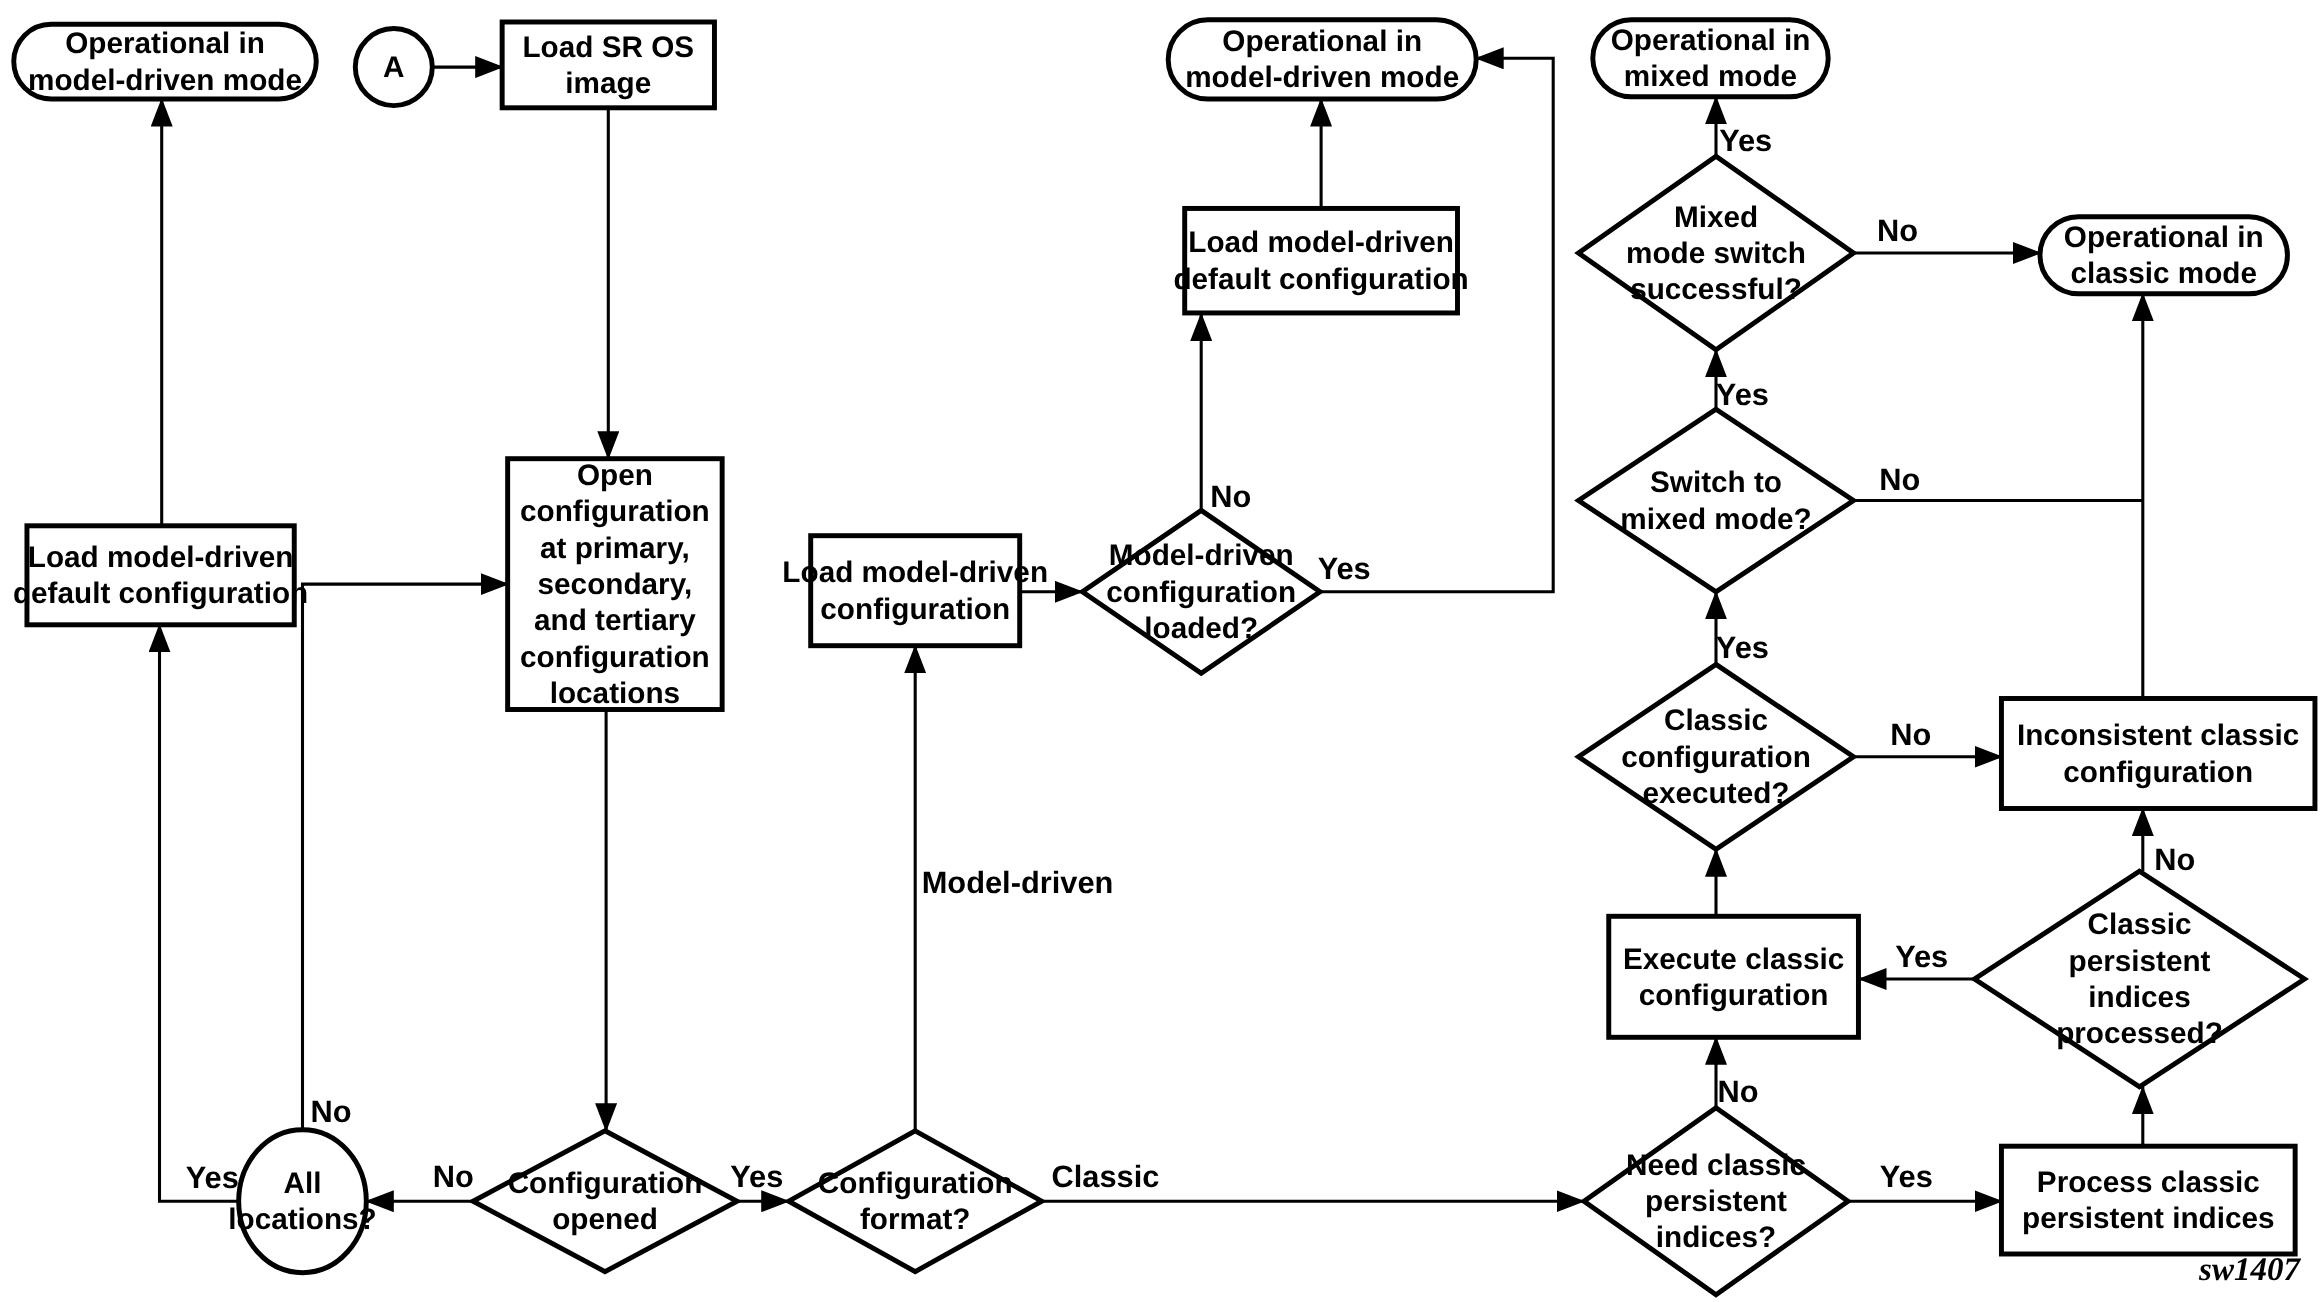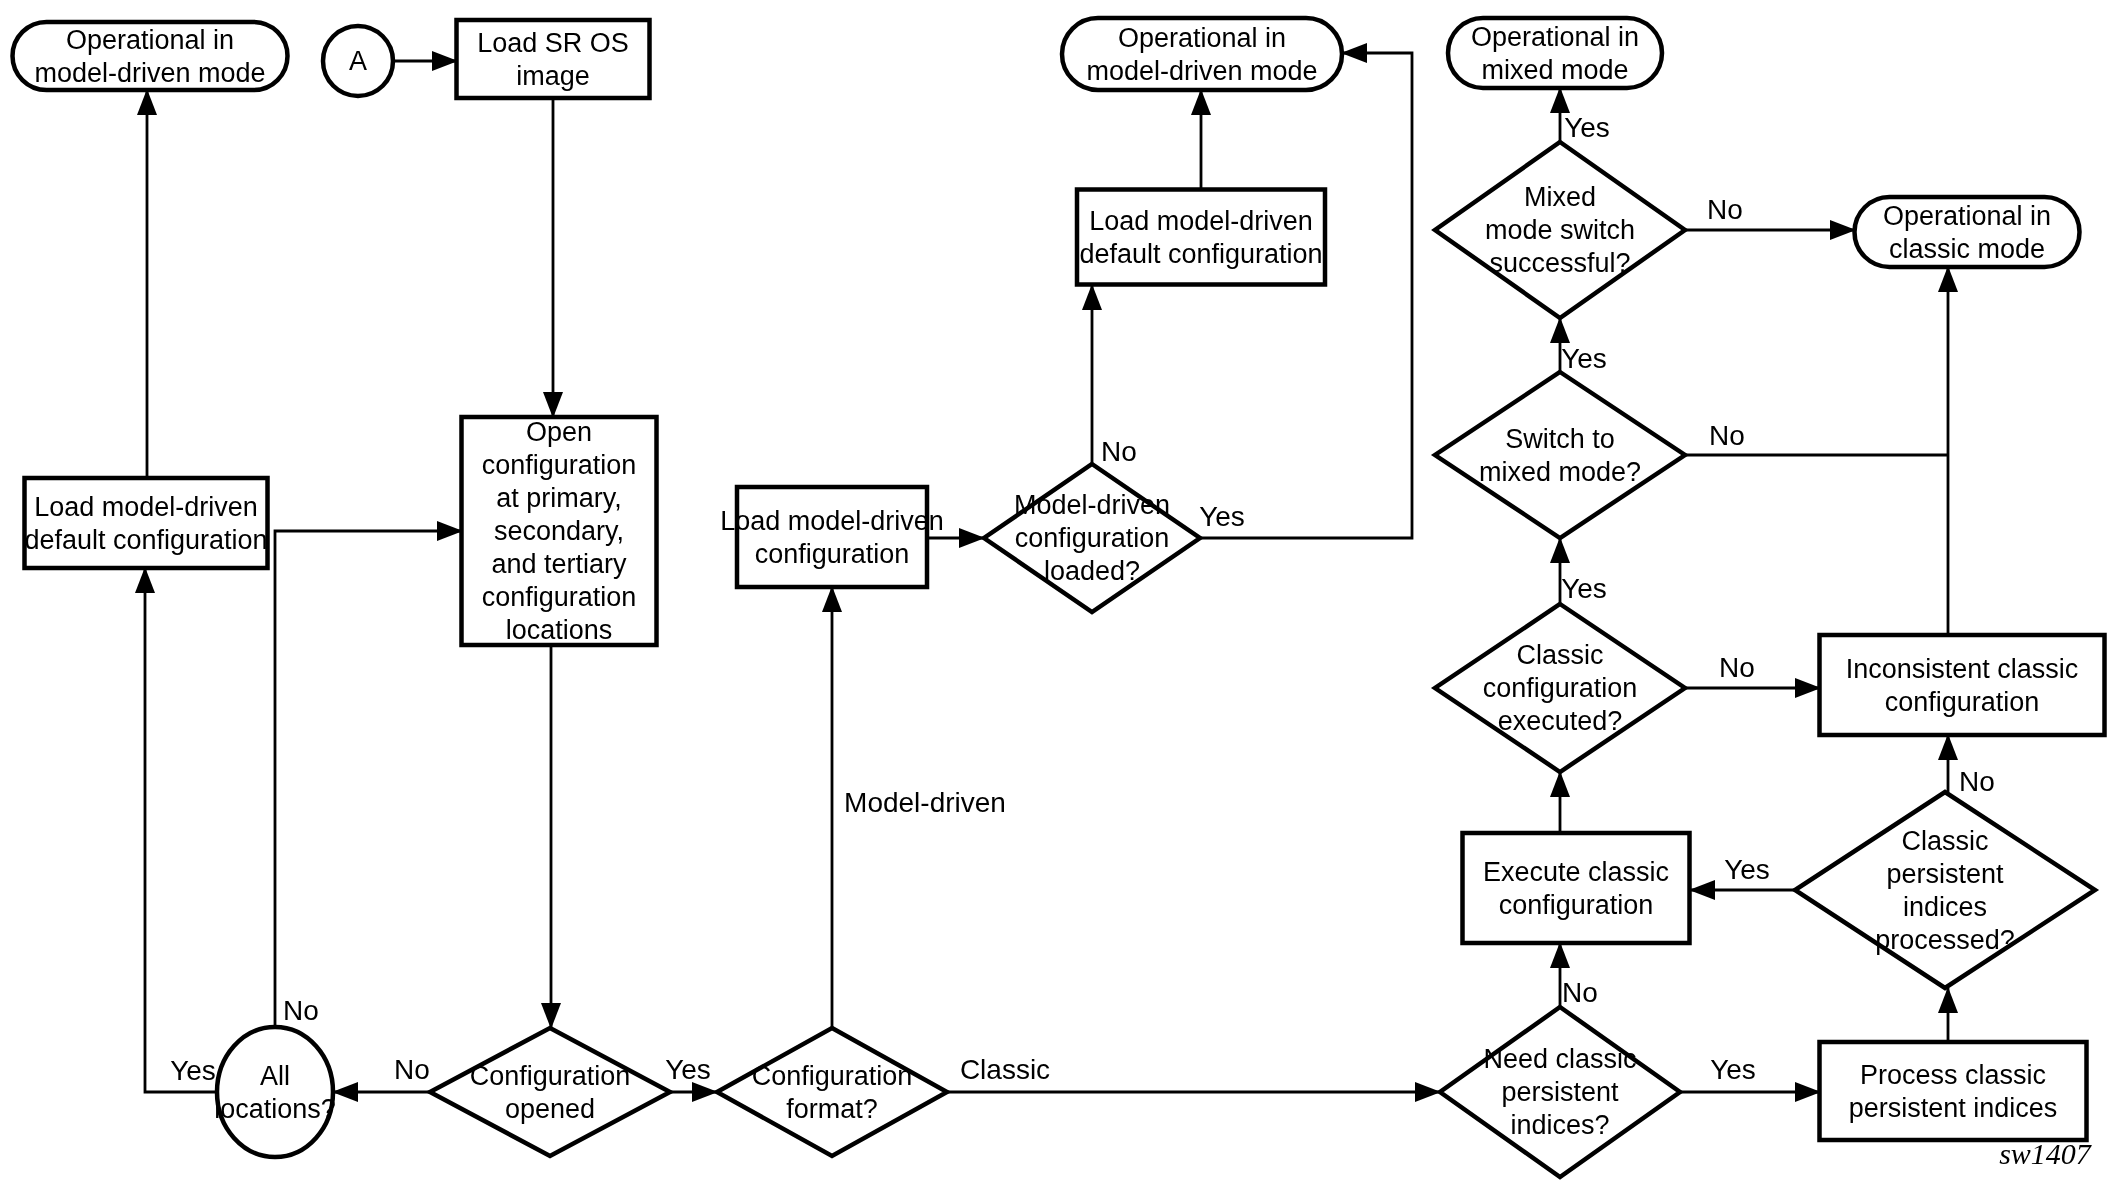--- a/index.html
+++ b/index.html
@@ -6,20 +6,21 @@
     margin: 0;
     padding: 0;
     background: #ffffff;
   }
   .stage {
     position: relative;
     width: 2109px;
     height: 1184px;
     background: #ffffff;
     overflow: hidden;
+    font-weight: bold;
   }
   svg {
     display: block;
     width: 2109px;
     height: 1184px;
   }
   .node-shape {
     fill: #ffffff;
     stroke: #000000;
     stroke-width: 4.5px;

